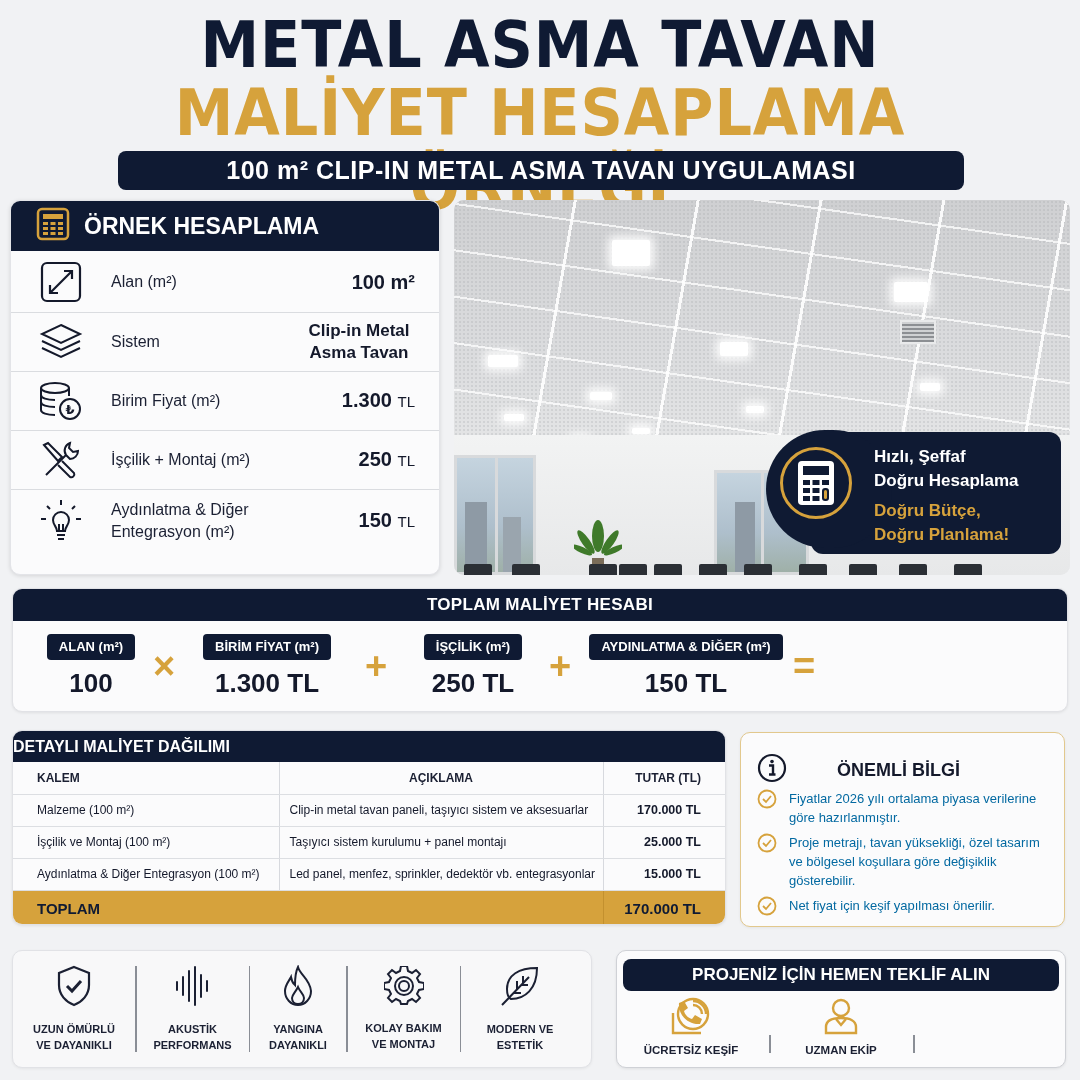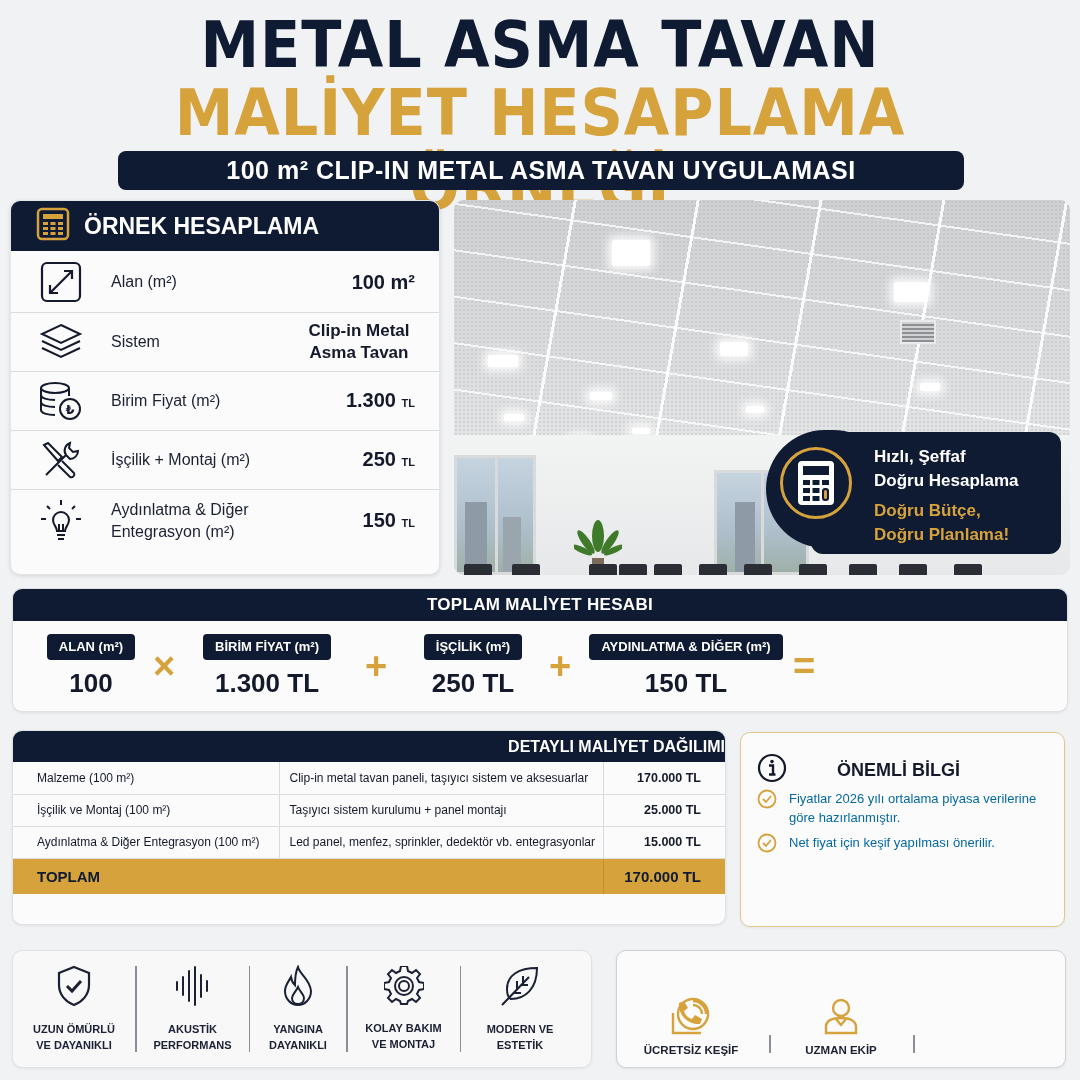--- a/index.html
+++ b/index.html
@@ -44,21 +44,21 @@
     padding-left: 25px; gap: 14px;
   }
   .example-header .title { color: #fff; font-size: 23px; font-weight: 700; }
   .ex-row {
     display: flex; align-items: center; border-bottom: 1.5px solid #dadce0;
     position: relative;
   }
   .ex-row .ico { width: 100px; display: flex; justify-content: center; align-items: center; }
   .ex-row .lbl { flex: 1; font-size: 16px; color: #1b2033; line-height: 22px; }
   .ex-row .val { width: 160px; text-align: right; padding-right: 24px; font-size: 20px; font-weight: 700; color: #14192b; line-height: 22px; }
-  .ex-row .val small { font-size: 11px; font-weight: 700; }
+  .ex-row .val small { font-size: 15px; font-weight: 400; }
   .ex-row .val.two { font-size: 17px; text-align: center; padding-right: 10px; width: 150px; }
   
   .photo {
     position: absolute; top: 200px; left: 454px; width: 616px; height: 375px;
     border-radius: 10px; overflow: hidden;
     background: linear-gradient(180deg, #d9dadc 0%, #e6e7e8 45%, #eef0f1 62%, #e9eaec 100%);
   }
   .ceiling {
     position: absolute; left: 0; top: 0; width: 616px; height: 235px;
     background:
@@ -117,21 +117,21 @@
   .total-box .l1 { font-size: 14px; font-weight: 700; color: var(--navy); margin-top: 7px; }
   .total-box .l2 { font-size: 32px; font-weight: 800; color: var(--navy); line-height: 36px; }
   .total-box .l3 { font-size: 11px; color: var(--navy); }
   
   .detail-card {
     position: absolute; top: 730px; left: 12px; width: 714px; height: 195px;
     background: #fbfbfc; border-radius: 10px; overflow: hidden;
     border: 1px solid #e1e2e6; box-shadow: 0 1px 3px rgba(0,0,0,0.08);
   }
   .detail-header {
-    height: 31px; background: var(--navy); color: #fff; text-align: right;
+    height: 31px; background: var(--navy); color: #fff; text-align: left;
     font-size: 16px; font-weight: 700; line-height: 31px;
   }
   table.dt { width: 100%; border-collapse: collapse; }
   table.dt th, table.dt td { border-right: 1px solid #d7d9de; border-bottom: 1.5px solid #dcdee2; font-size: 12px; height: 32px; }
   table.dt th:last-child, table.dt td:last-child { border-right: none; }
   table.dt th { font-weight: 700; color: #1b2033; font-size: 12px; }
   table.dt .c1 { width: 266px; text-align: left; padding-left: 24px; }
   table.dt .c2 { width: 324px; text-align: left; padding-left: 10px; }
   table.dt th.c2 { text-align: center; padding-left: 0; }
   table.dt .c3 { text-align: right; padding-right: 24px; font-weight: 700; }
@@ -377,20 +377,25 @@
     <div class="pill">AYDINLATMA &amp; DİĞER (m²)</div>
     <div class="num">150 TL</div>
   </div>
   <div class="op" style="left:780px">=</div>
 </div>
 
 <div class="detail-card">
   <div class="detail-header">DETAYLI MALİYET DAĞILIMI</div>
   <table class="dt">
     <tbody>
+        <tr>
+      <th class="c1">KALEM</th>
+      <th class="c2">AÇIKLAMA</th>
+      <th class="c3">TUTAR (TL)</th>
+    </tr>
     <tr>
       <td class="c1">Malzeme (100 m²)</td>
       <td class="c2">Clip-in metal tavan paneli, taşıyıcı sistem ve aksesuarlar</td>
       <td class="c3">170.000 TL</td>
     </tr>
     <tr>
       <td class="c1">İşçilik ve Montaj (100 m²)</td>
       <td class="c2">Taşıyıcı sistem kurulumu + panel montajı</td>
       <td class="c3">25.000 TL</td>
     </tr>
@@ -425,20 +430,27 @@
             <circle cx="10" cy="10" r="8.5" fill="none" stroke="#d6a23c" stroke-width="1.8"></circle>
             <path d="M6 10 L9 13 L14 7" fill="none" stroke="#d6a23c" stroke-width="1.8"></path>
           </svg></span>
       <span class="tx">Fiyatlar 2026 yılı ortalama piyasa verilerine göre hazırlanmıştır.</span>
     </div>
     <div class="info-item">
       <span><svg width="20" height="20" viewBox="0 0 20 20">
             <circle cx="10" cy="10" r="8.5" fill="none" stroke="#d6a23c" stroke-width="1.8"></circle>
             <path d="M6 10 L9 13 L14 7" fill="none" stroke="#d6a23c" stroke-width="1.8"></path>
           </svg></span>
+      <span class="tx">Proje metrajı, tavan yüksekliği, özel tasarım ve bölgesel koşullara göre değişiklik gösterebilir.</span>
+    </div>
+    <div class="info-item">
+      <span><svg width="20" height="20" viewBox="0 0 20 20">
+            <circle cx="10" cy="10" r="8.5" fill="none" stroke="#d6a23c" stroke-width="1.8"></circle>
+            <path d="M6 10 L9 13 L14 7" fill="none" stroke="#d6a23c" stroke-width="1.8"></path>
+          </svg></span>
       <span class="tx">Net fiyat için keşif yapılması önerilir.</span>
     </div>
   </div>
 </div>
 
 <div class="features-card">
   <div class="feature" style="width:122px">
     <span><svg width="36" height="42" viewBox="0 0 36 42">
           <path d="M18 2 L33 8 V20 C33 30 26 37 18 40 C10 37 3 30 3 20 V8 Z" fill="none" stroke="#1b2033" stroke-width="2.2"></path>
           <path d="M11 21 L16 26 L25 16" fill="none" stroke="#1b2033" stroke-width="3"></path>
@@ -492,20 +504,21 @@
           <path d="M3 40 L30 12 M14 28 H22 M18 24 V16 M22 20 H29 M24 18 V11" fill="none" stroke="#1b2033" stroke-width="2"></path>
         </svg></span>
     <div class="ft">
         <div>MODERN VE</div>
         <div>ESTETİK</div>
       </div>
   </div>
 </div>
 
 <div class="cta-card">
+  <div class="cta-header">PROJENİZ İÇİN HEMEN TEKLİF ALIN</div>
   <div class="cta-item" style="left:0;width:148px">
     <span><svg width="40" height="38" viewBox="0 0 40 38">
           <g fill="none" stroke="#d6a23c" stroke-width="2.4">
             <circle cx="22" cy="17" r="15"></circle>
             <path d="M22 8 A9 9 0 0 1 31 17 M22 4 A13 13 0 0 1 35 17"></path>
           </g>
           <path d="M8 6 L13 4 L17 11 L13 14 C14 18 17 21 21 22 L24 18 L31 22 L29 27 C17 28 7 18 8 6 Z" fill="#d6a23c"></path>
           <path d="M2 16 V36 H30" fill="none" stroke="#d6a23c" stroke-width="2.4"></path>
         </svg></span>
     <div class="ct">ÜCRETSİZ KEŞİF</div>

